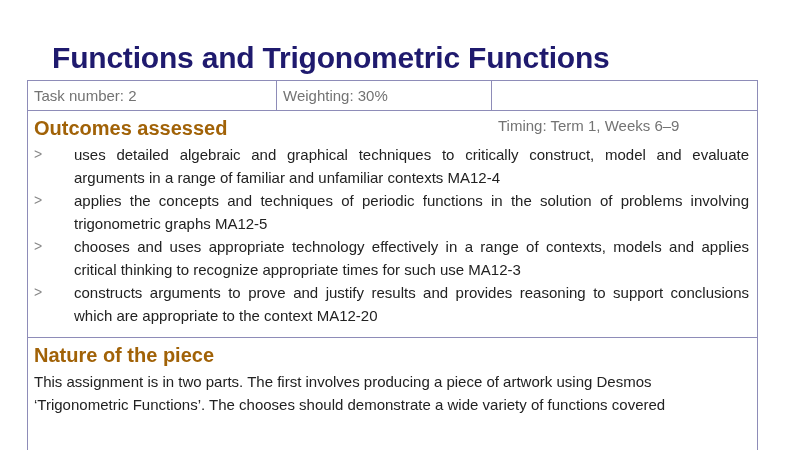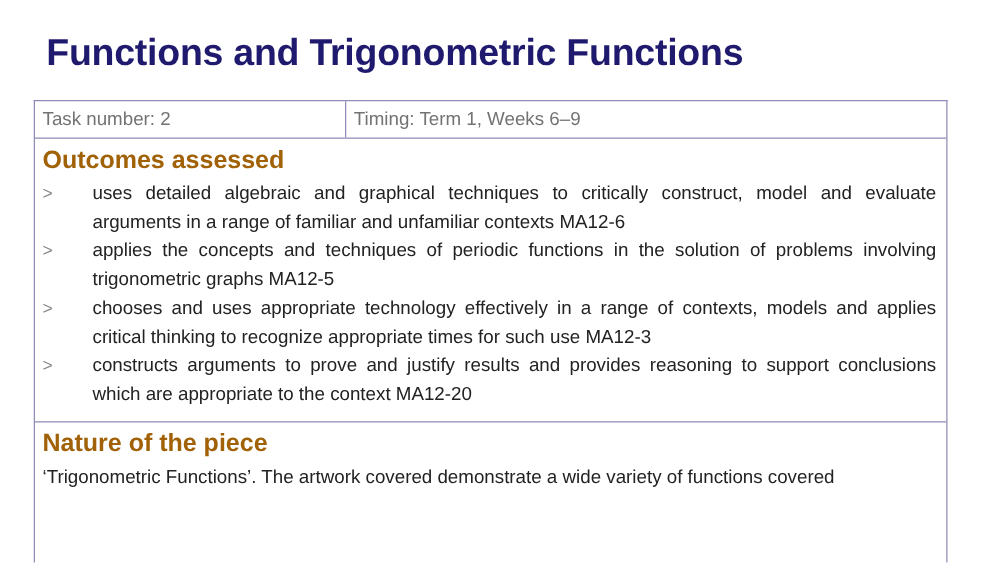--- a/index.html
+++ b/index.html
@@ -1,58 +1,60 @@
 <!DOCTYPE html>
 <html><head>
 <meta charset="utf-8">
 <style>
   html, body { margin: 0; padding: 0; background: #ffffff; }
   body { width: 800px; height: 450px; overflow: hidden; position: relative; font-family: "Liberation Sans", sans-serif; }
-  .title { position: absolute; left: 37px; top: 26px; margin: 0; font-size: 30px; font-weight: bold; color: #1f1a6e; letter-spacing: -0.2px; }
+  .title { position: absolute; left: 37px; top: 26px; margin: 15px; font-size: 30px; font-weight: bold; color: #1f1a6e; letter-spacing: -0.2px; }
   .doc-table { position: absolute; left: 27px; top: 80px; width: 729px; border-left: 1px solid #8e8cb8; border-right: 1px solid #8e8cb8; border-top: 1px solid #8e8cb8; }
   .meta-row { display: flex; height: 29px; border-bottom: 1px solid #8e8cb8; }
   .meta-cell { font-size: 15px; color: #737373; padding: 6px 0 0 6px; box-sizing: border-box; border-right: 1px solid #8e8cb8; }
-  .meta-cell:last-child { border-right: none; }
+  .meta-cell:last-child { border-right: none; margin-top: 30px; }
   .c1 { width: 249px; } .c2 { width: 215px; } .c3 { flex: 1; }
   .section { border-bottom: 1px solid #8e8cb8; padding: 6px 8px 10px 6px; }
   .section-heading { font-size: 20px; font-weight: bold; color: #a16207; margin: 0 0 3px 0; }
   .outcome { display: flex; font-size: 15px; line-height: 23px; color: #222; }
   .bullet { width: 40px; flex: 0 0 40px; color: #888; font-size: 14px; }
   .outcome-text { flex: 1; text-align: justify; text-align-last: left; }
   .section2 { padding: 6px 8px 0 6px; height: 200px; }
   .para { font-size: 15px; line-height: 23px; color: #222; margin: 0; }
 </style>
 </head>
 <body>
 
 <h1 class="title">Functions and Trigonometric Functions</h1>
 
 <div class="doc-table">
   <div class="meta-row">
     <div class="meta-cell c1">Task number: 2</div>
+    <div class="meta-cell c2">Weighting: 30%</div>
     <div class="meta-cell c3">Timing:  Term 1, Weeks 6–9</div>
   </div>
 
   <div class="section">
     <div class="section-heading">Outcomes assessed</div>
     <div class="outcome">
       <span class="bullet">&gt;</span>
-      <span class="outcome-text">uses detailed algebraic and graphical techniques to critically construct, model and evaluate arguments in a range of familiar and unfamiliar contexts MA12-6</span>
+      <span class="outcome-text">uses detailed algebraic and graphical techniques to critically construct, model and evaluate arguments in a range of familiar and unfamiliar contexts MA12-4</span>
     </div>
     <div class="outcome">
       <span class="bullet">&gt;</span>
       <span class="outcome-text">applies the concepts and techniques of periodic functions in the solution of problems involving trigonometric graphs MA12-5</span>
     </div>
     <div class="outcome">
       <span class="bullet">&gt;</span>
       <span class="outcome-text">chooses and uses appropriate technology effectively in a range of contexts, models and applies critical thinking to recognize appropriate times for such use MA12-3</span>
     </div>
     <div class="outcome">
       <span class="bullet">&gt;</span>
       <span class="outcome-text">constructs arguments to prove and justify results and provides reasoning to support conclusions which are appropriate to the context MA12-20</span>
     </div>
   </div>
 
   <div class="section2">
     <div class="section-heading">Nature of the piece</div>
-    <p class="para">‘Trigonometric Functions’. The artwork covered demonstrate a wide variety of functions covered</p>
+    <p class="para">This assignment is in two parts. The first involves producing a piece of artwork using Desmos</p>
+    <p class="para">‘Trigonometric Functions’. The chooses should demonstrate a wide variety of functions covered</p>
   </div>
 </div>
 
 </body></html>

